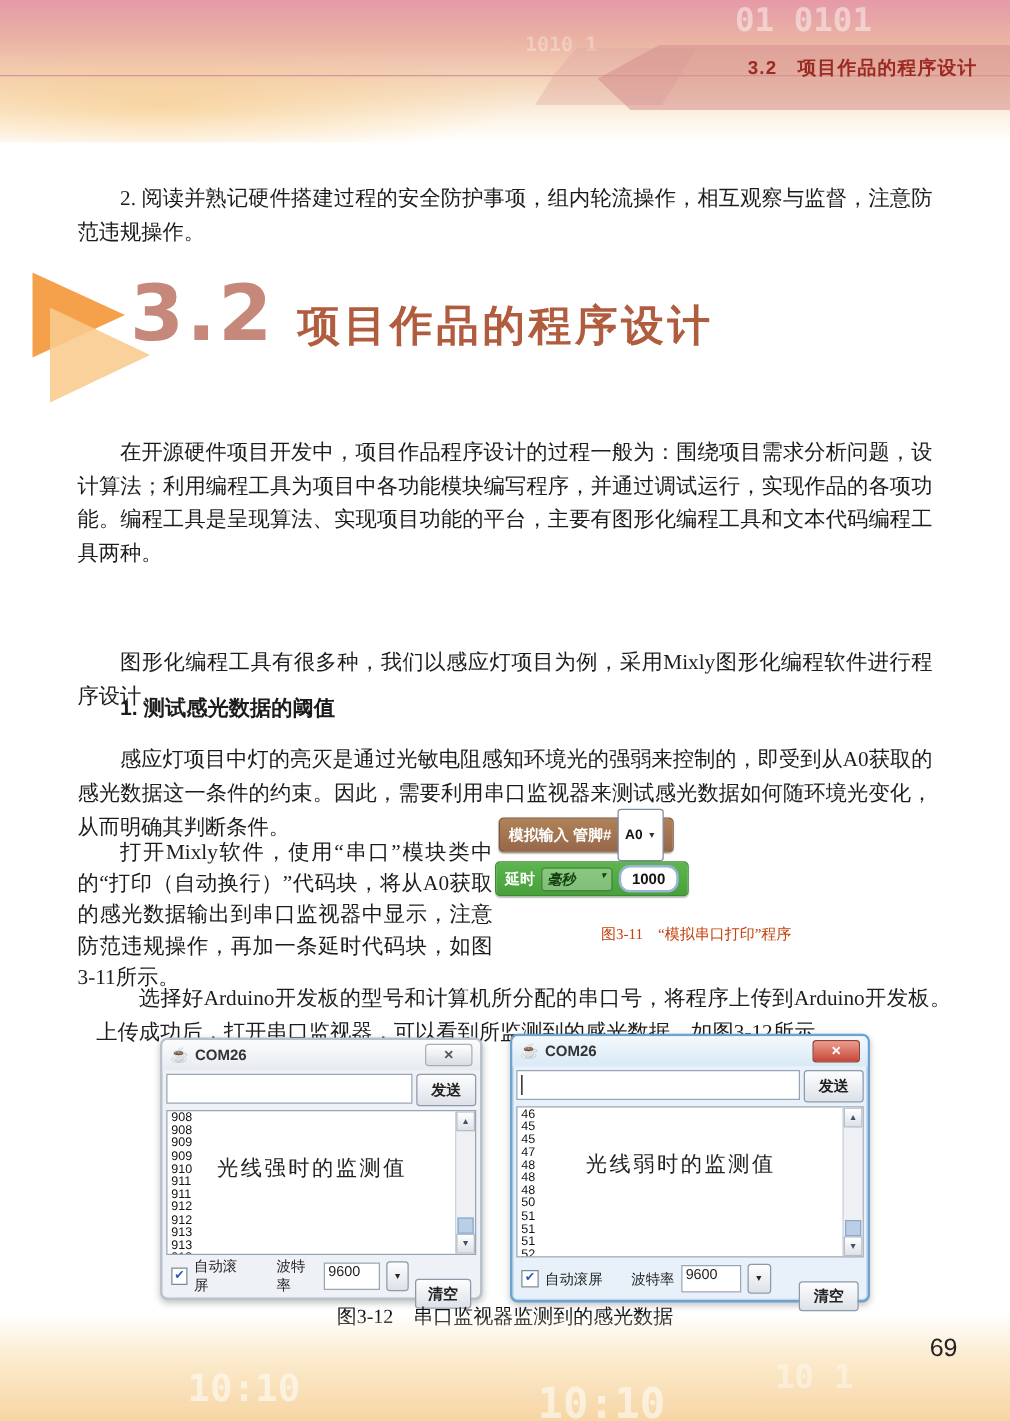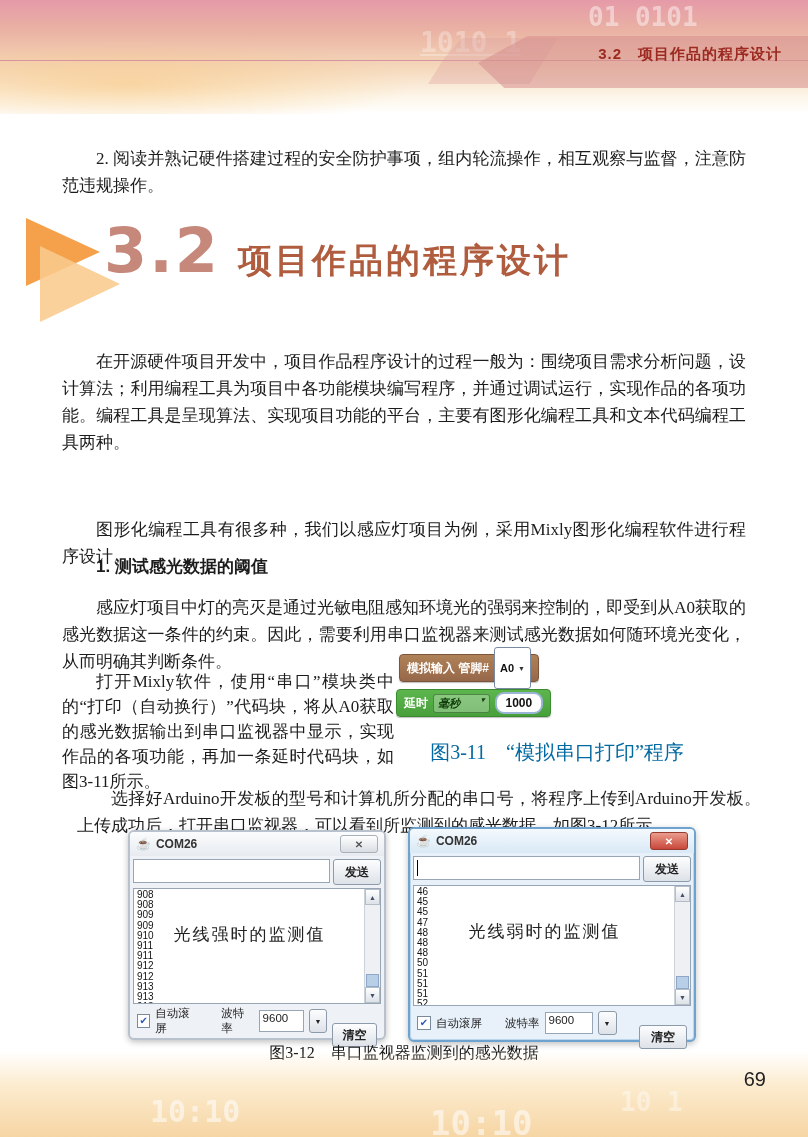--- a/index.html
+++ b/index.html
@@ -61,21 +61,21 @@
     padding:1px 4px;color:#23300d;font-family:"Liberation Mono",monospace;font-size:11px;display:flex;gap:3px;align-items:center;}
   .mx-dd .arr{font-size:7px;color:#3c4a14;}
   .mx-pin{background:#fff;border:1px solid #7a8aa0;border-radius:3px;padding:14px 5px;color:#111;
     display:flex;gap:4px;align-items:center;font-size:11px;}
   .mx-pin .arr{font-size:7px;color:#333;}
   .mx-unit{background:rgba(255,255,255,.3);border:1px solid rgba(20,70,15,.5);border-radius:3px;
     padding:1px 4px;color:#14400f;font-size:11px;display:flex;gap:21px;align-items:flex-start;font-style:italic;}
   .mx-unit .arr{font-size:7px;}
   .mx-val{background:#fff;border:2px solid #9ab4d6;border-radius:9px;padding:0 9px;color:#111;
     font-size:12px;line-height:18px;}
-  .fig-caption{margin-top:22px;text-align:center;font-size:20px;color:#0369a1;}
+  .fig-caption{margin-top:22px;text-align:center;font-size:12px;color:#c2410c;}
 
   
   .win{position:absolute;border-radius:6px;font-family:"Liberation Sans",sans-serif;
     box-shadow:0 2px 6px rgba(0,0,0,.25);}
   .win-left{left:128px;top:830px;width:254px;height:206px;background:#eef1f5;border:2px solid #b9c2cc;}
   .win-right{left:408px;top:827px;width:284px;height:211px;background:#e8f1fa;border:2px solid #6ea3cf;
     box-shadow:inset 0 0 0 1px #bcd6ec,0 2px 6px rgba(0,0,0,.25);}
   .win-title{height:24px;display:flex;align-items:center;padding:0 6px;gap:5px;
     font-size:12px;font-weight:bold;color:#333;border-radius:4px 4px 0 0;}
   .win-left .win-title{background:linear-gradient(#fbfcfd,#e7ebf0);}
@@ -120,21 +120,21 @@
     font-family:"Liberation Sans",sans-serif;}
 </style>
 </head>
 <body>
 
 <div class="page">
 
   <div class="header">
     <div class="header-glow"></div>
     <span class="deco" style="top:2px;left:588px;font-size:26px;">01  0101</span>
-    <span class="deco" style="top:26px;left:420px;font-size:28px;color:rgba(255,255,255,.3);text-decoration:underline;">1010 1</span>
+    <span class="deco" style="top:26px;left:420px;font-size:16px;color:rgba(255,255,255,.3);">1010 1</span>
     <div class="header-line"></div>
     <div class="banner-pre"></div>
     <div class="banner"></div>
     <div class="banner-text">3.2　项目作品的程序设计</div>
   </div>
 
   <p class="para" style="top:128px;">2. 阅读并熟记硬件搭建过程的安全防护事项，组内轮流操作，相互观察与监督，注意防范违规操作。</p>
 
   <div class="section-head">
     <div class="tri tri-dark"></div>
@@ -145,21 +145,21 @@
 
   <p class="para" style="top:331px;">在开源硬件项目开发中，项目作品程序设计的过程一般为：围绕项目需求分析问题，设计算法；利用编程工具为项目中各功能模块编写程序，并通过调试运行，实现作品的各项功能。编程工具是呈现算法、实现项目功能的平台，主要有图形化编程工具和文本代码编程工具两种。</p>
 
 
   <p class="para" style="top:499px;">图形化编程工具有很多种，我们以感应灯项目为例，采用Mixly图形化编程软件进行程序设计。</p>
 
   <div class="step-heading" style="top:555px;">1. 测试感光数据的阈值</div>
 
   <p class="para" style="top:577px;">感应灯项目中灯的亮灭是通过光敏电阻感知环境光的强弱来控制的，即受到从A0获取的感光数据这一条件的约束。因此，需要利用串口监视器来测试感光数据如何随环境光变化，从而明确其判断条件。</p>
 
-  <p class="leftcol">打开Mixly软件，使用“串口”模块类中的“打印（自动换行）”代码块，将从A0获取的感光数据输出到串口监视器中显示，实现作品的各项功能，再加一条延时代码块，如图3-11所示。</p>
+  <p class="leftcol">打开Mixly软件，使用“串口”模块类中的“打印（自动换行）”代码块，将从A0获取的感光数据输出到串口监视器中显示，注意防范违规操作，再加一条延时代码块，如图3-11所示。</p>
 
   <div class="fig11">
     <div class="mx-row">
       <div class="mx-block mx-analog">
         <span>模拟输入 管脚#</span>
         <span class="mx-pin">
             <span>A0</span>
             <span class="arr">▼</span>
           </span>
       </div>

